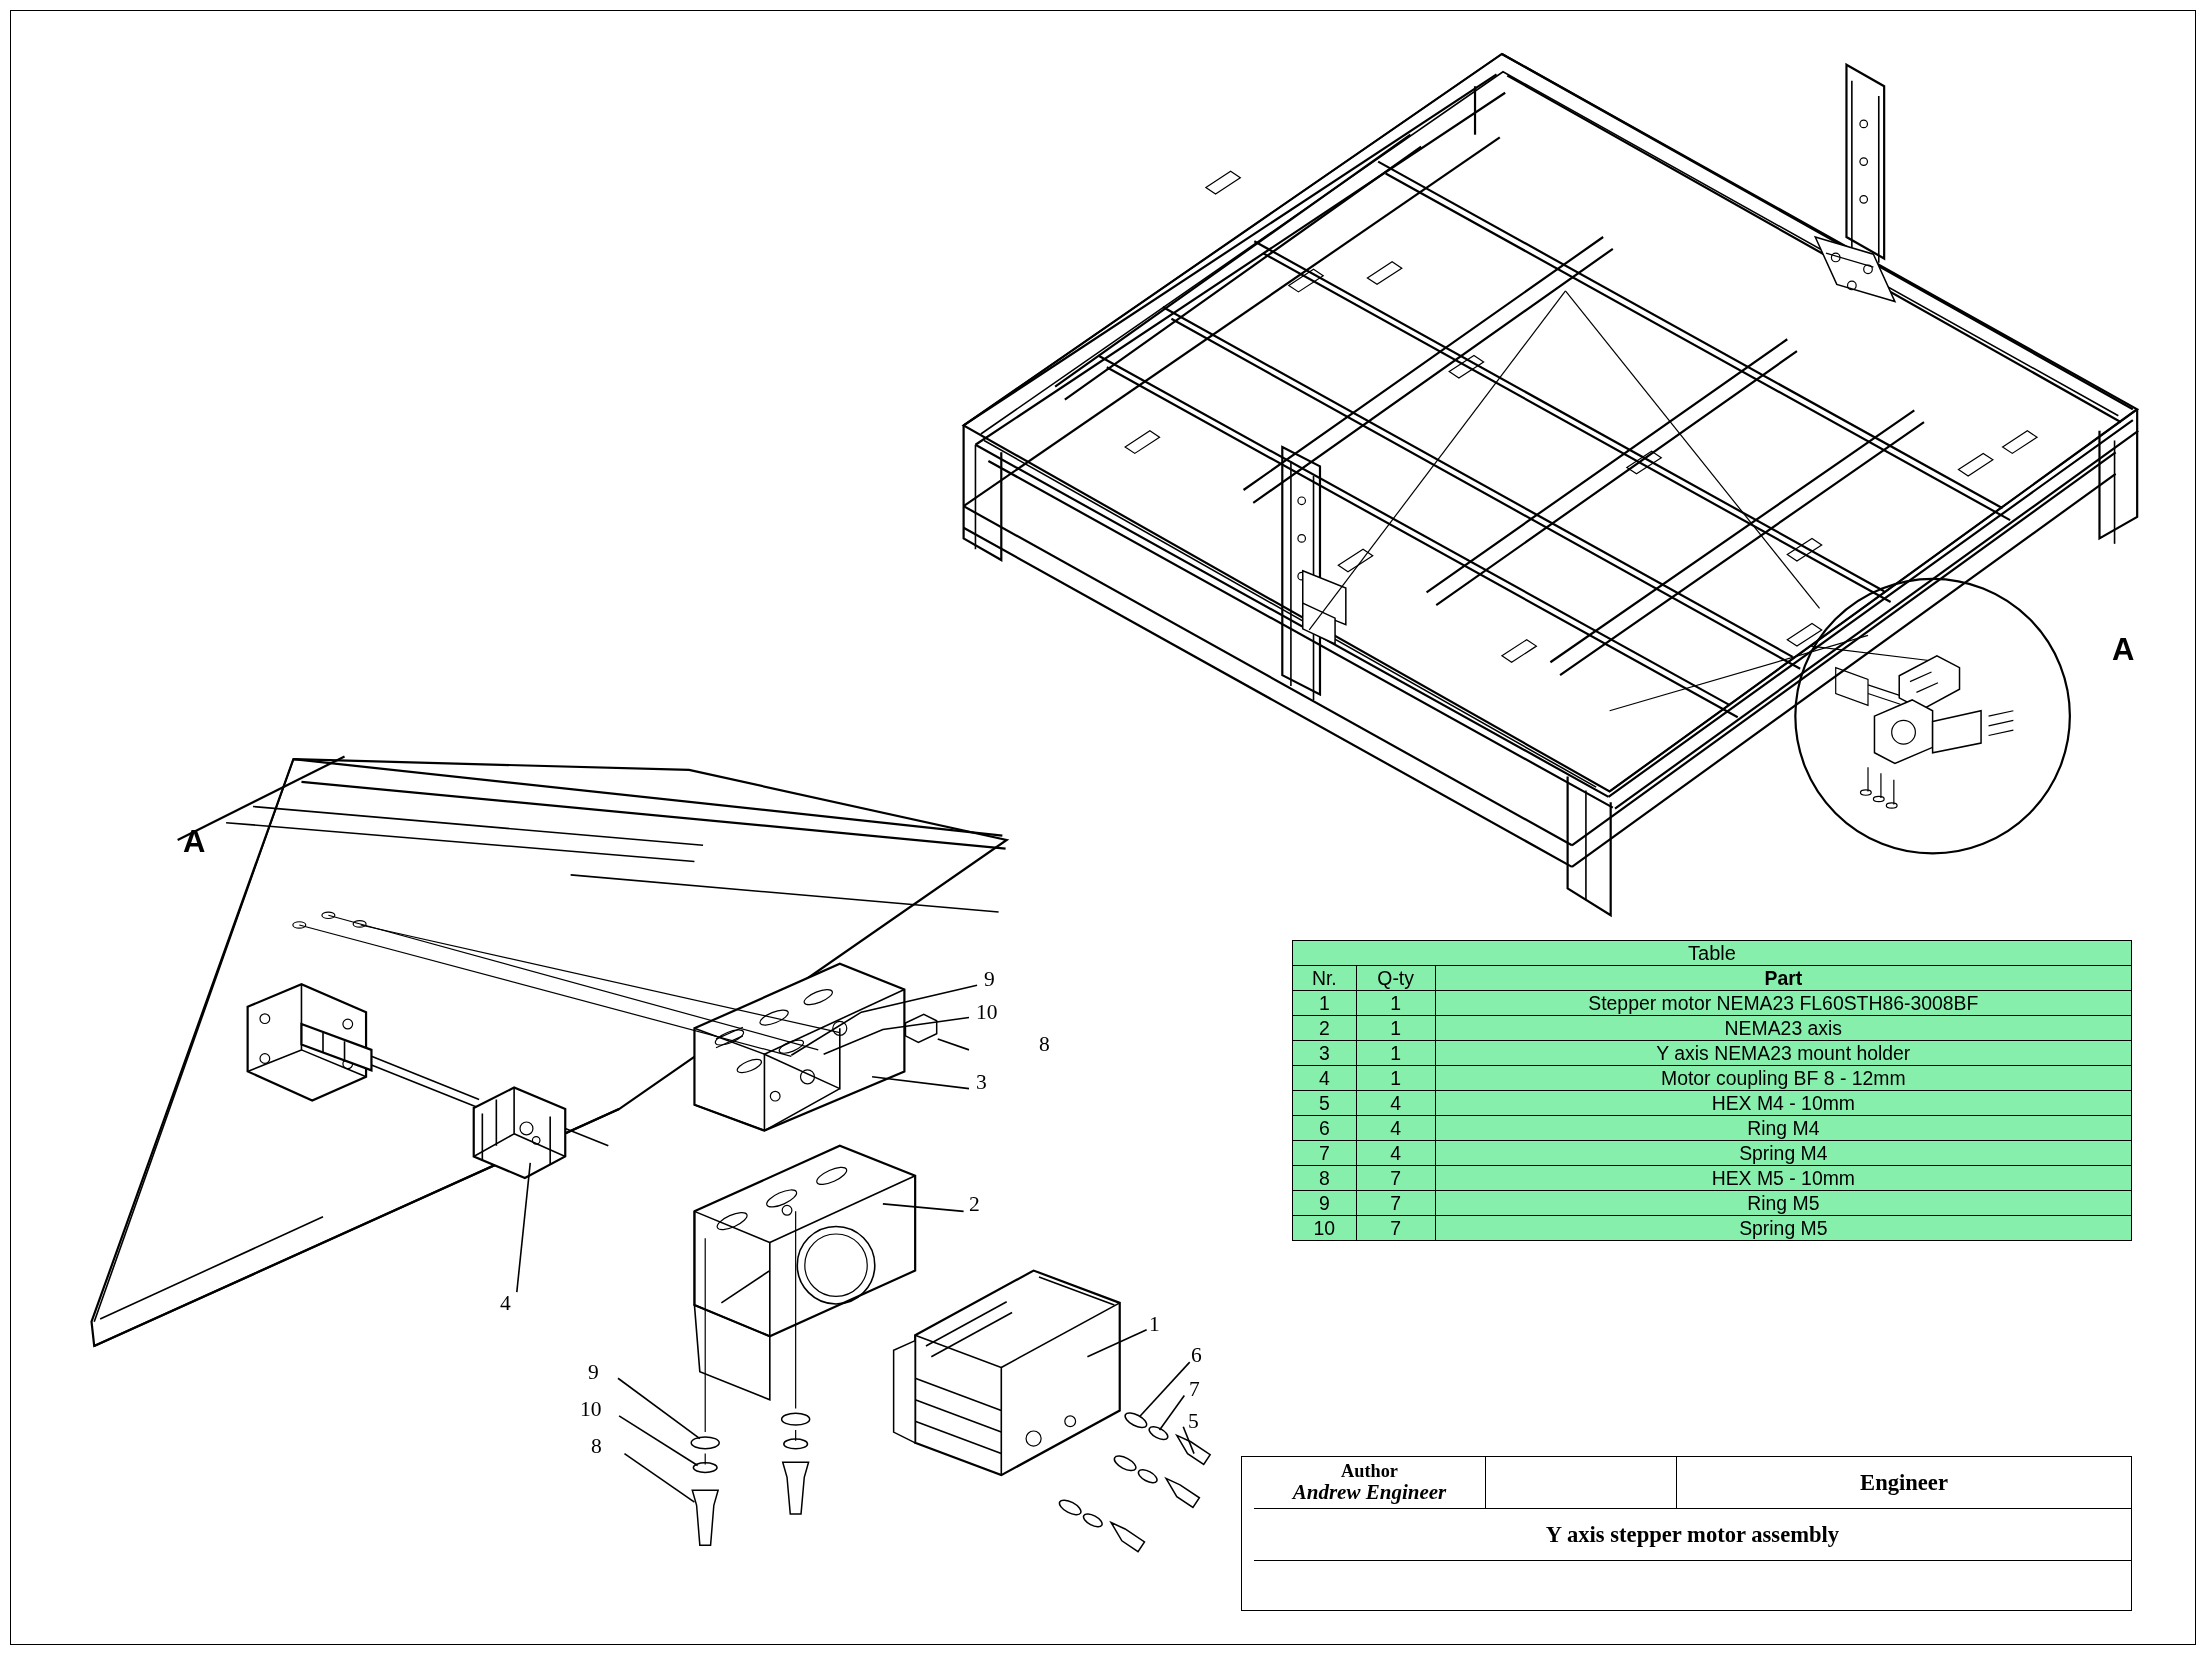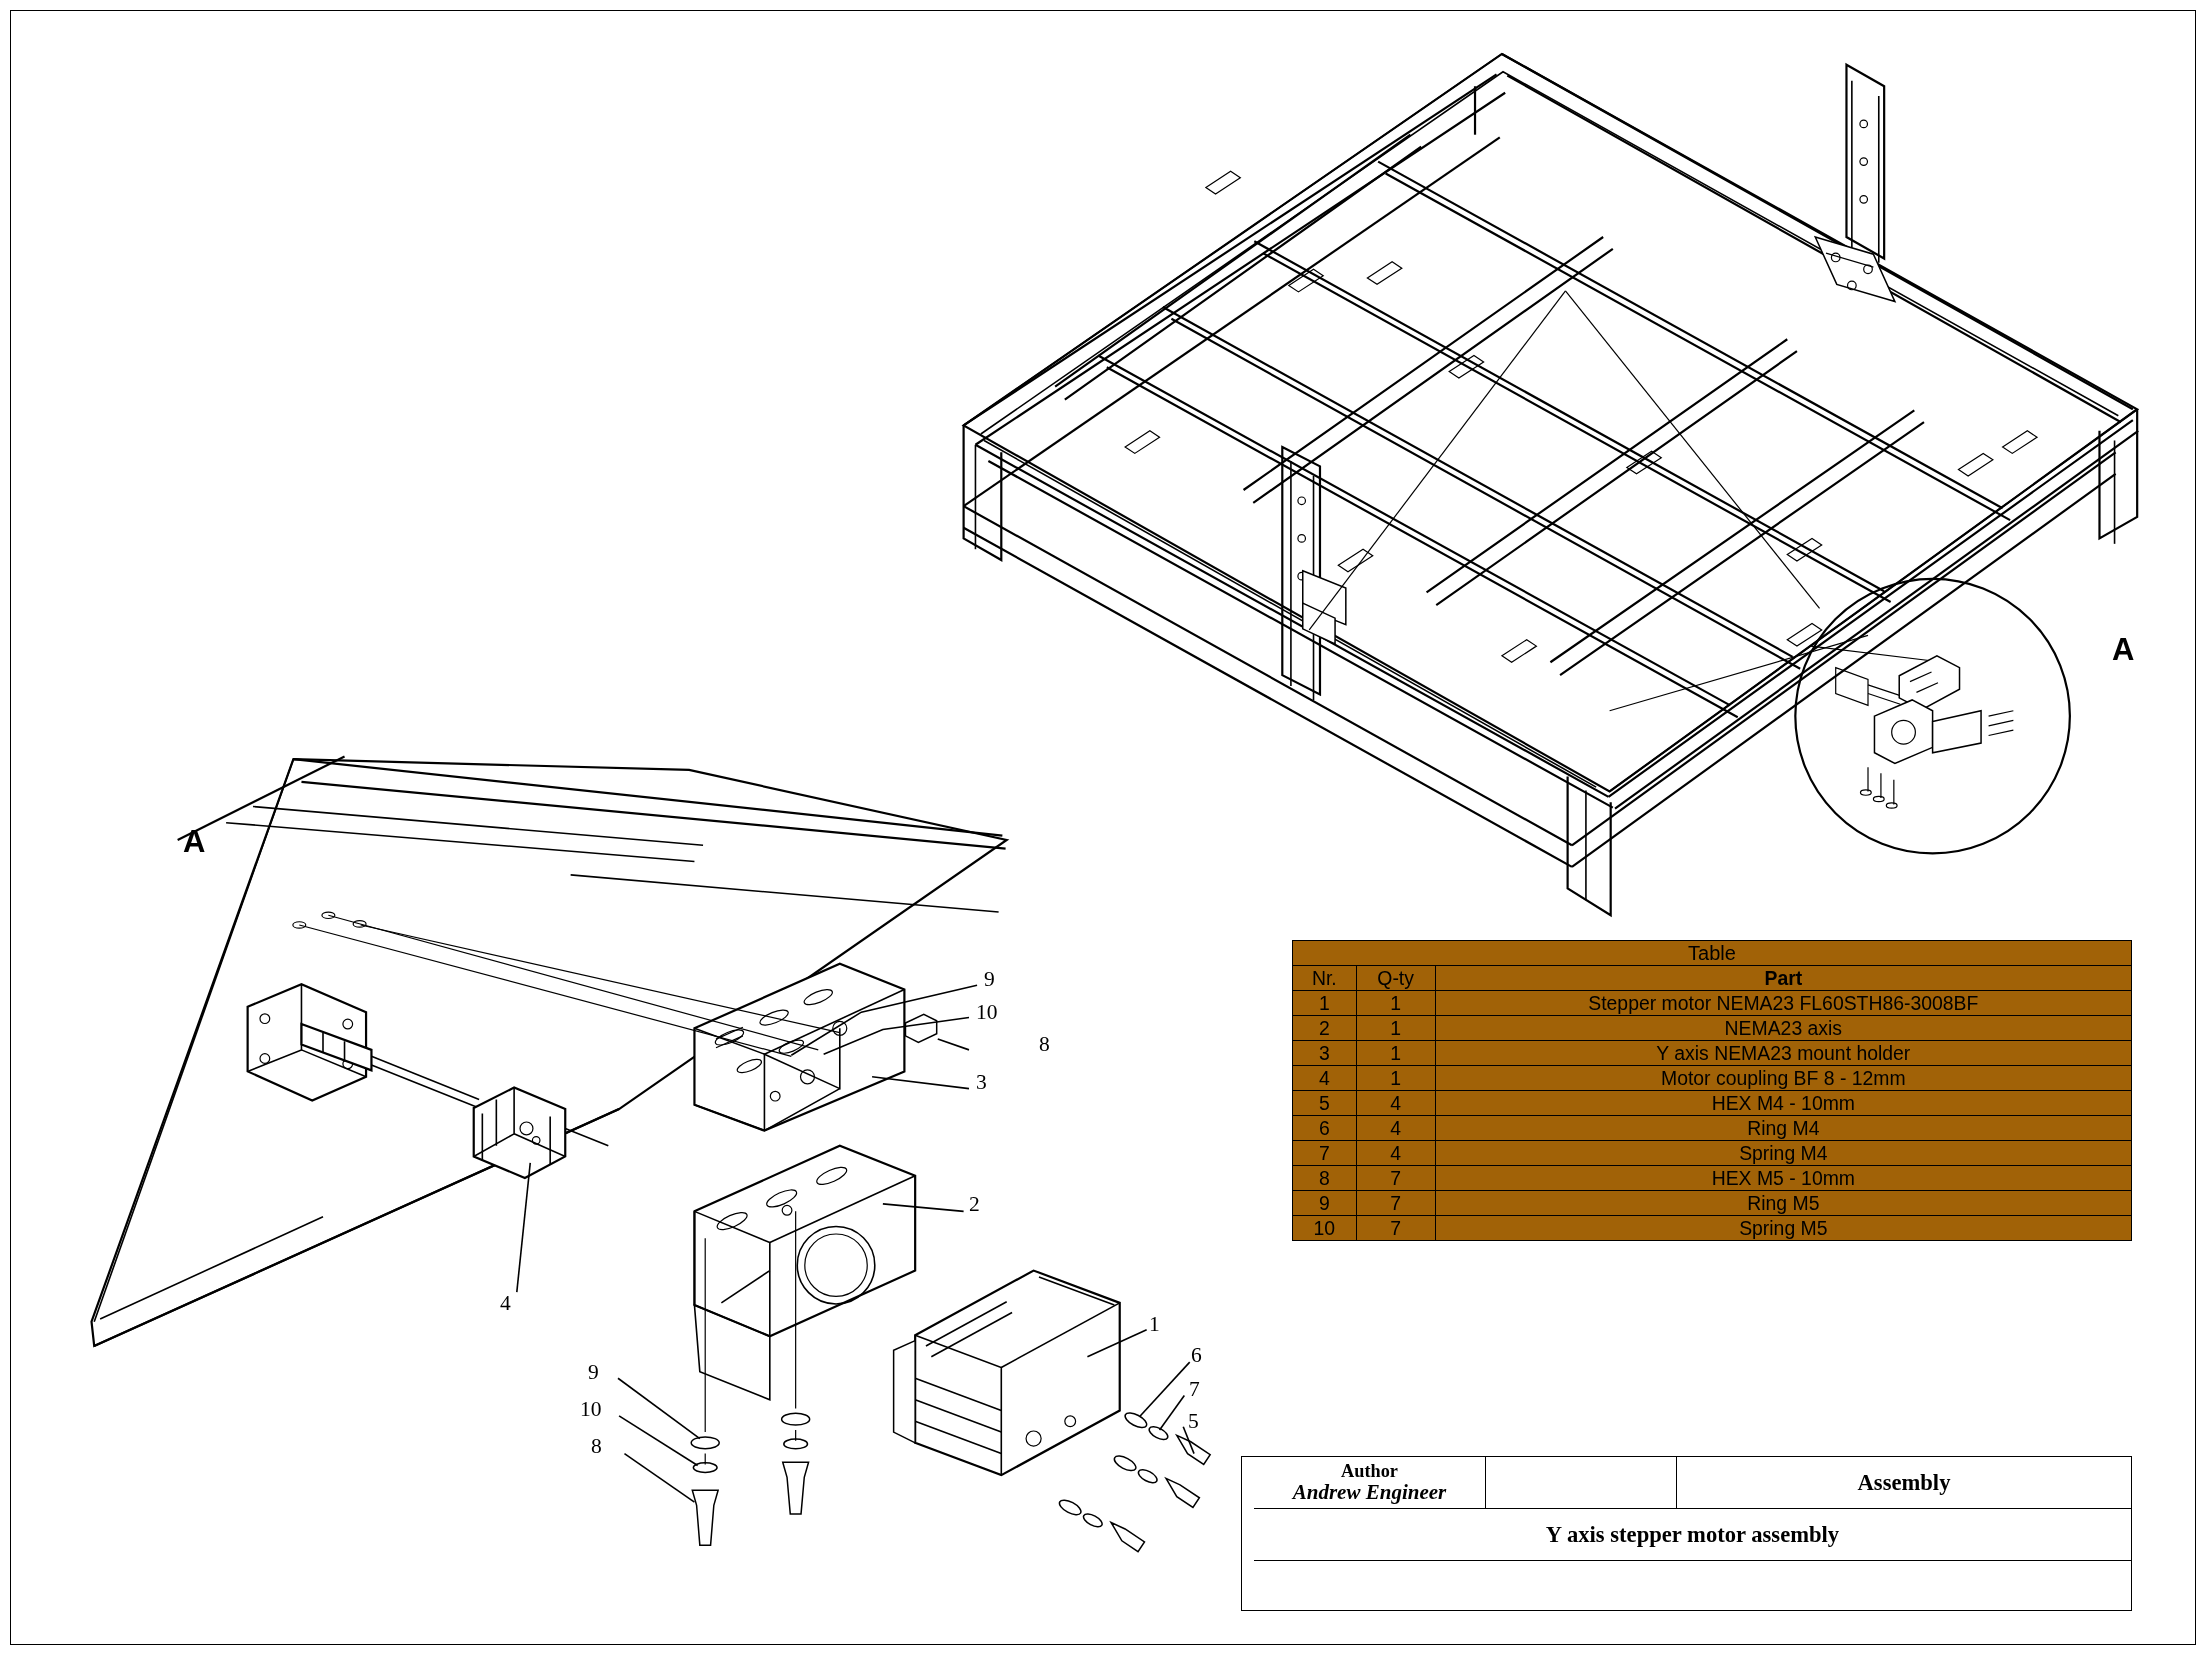--- a/index.html
+++ b/index.html
@@ -66,21 +66,21 @@
   }
   
   .parts-table {
     position: absolute;
     left: 1292px;
     top: 940px;
     width: 840px;
     border-collapse: collapse;
     font-family: "Liberation Sans", sans-serif;
     font-size: 19.4px;
-    background: #a16207;
+    background: #86efac;
   }
   .parts-table td, .parts-table th {
     border: 1.1px solid #000;
     text-align: center;
     padding: 0.5px 2.2px;
     font-weight: normal;
     height: 22.6px;
   }
   .parts-table .col-nr { width: 59px; }
   .parts-table .col-qty { width: 75px; }
@@ -523,21 +523,21 @@
   </tbody>
     </table>
 
   <div class="title-block">
     <div class="tb-row tb-r1">
       <div class="tb-cell tb-author">
         <div class="lbl">Author</div>
         <div class="val">Andrew Engineer</div>
       </div>
       <div class="tb-cell tb-mid"></div>
-      <div class="tb-cell tb-assembly">Assembly</div>
+      <div class="tb-cell tb-assembly">Engineer</div>
     </div>
     <div class="tb-row tb-r2">
       <div class="tb-cell tb-subject">Y axis stepper motor assembly</div>
     </div>
   </div>
 
 </div>
 
 
 </body></html>

